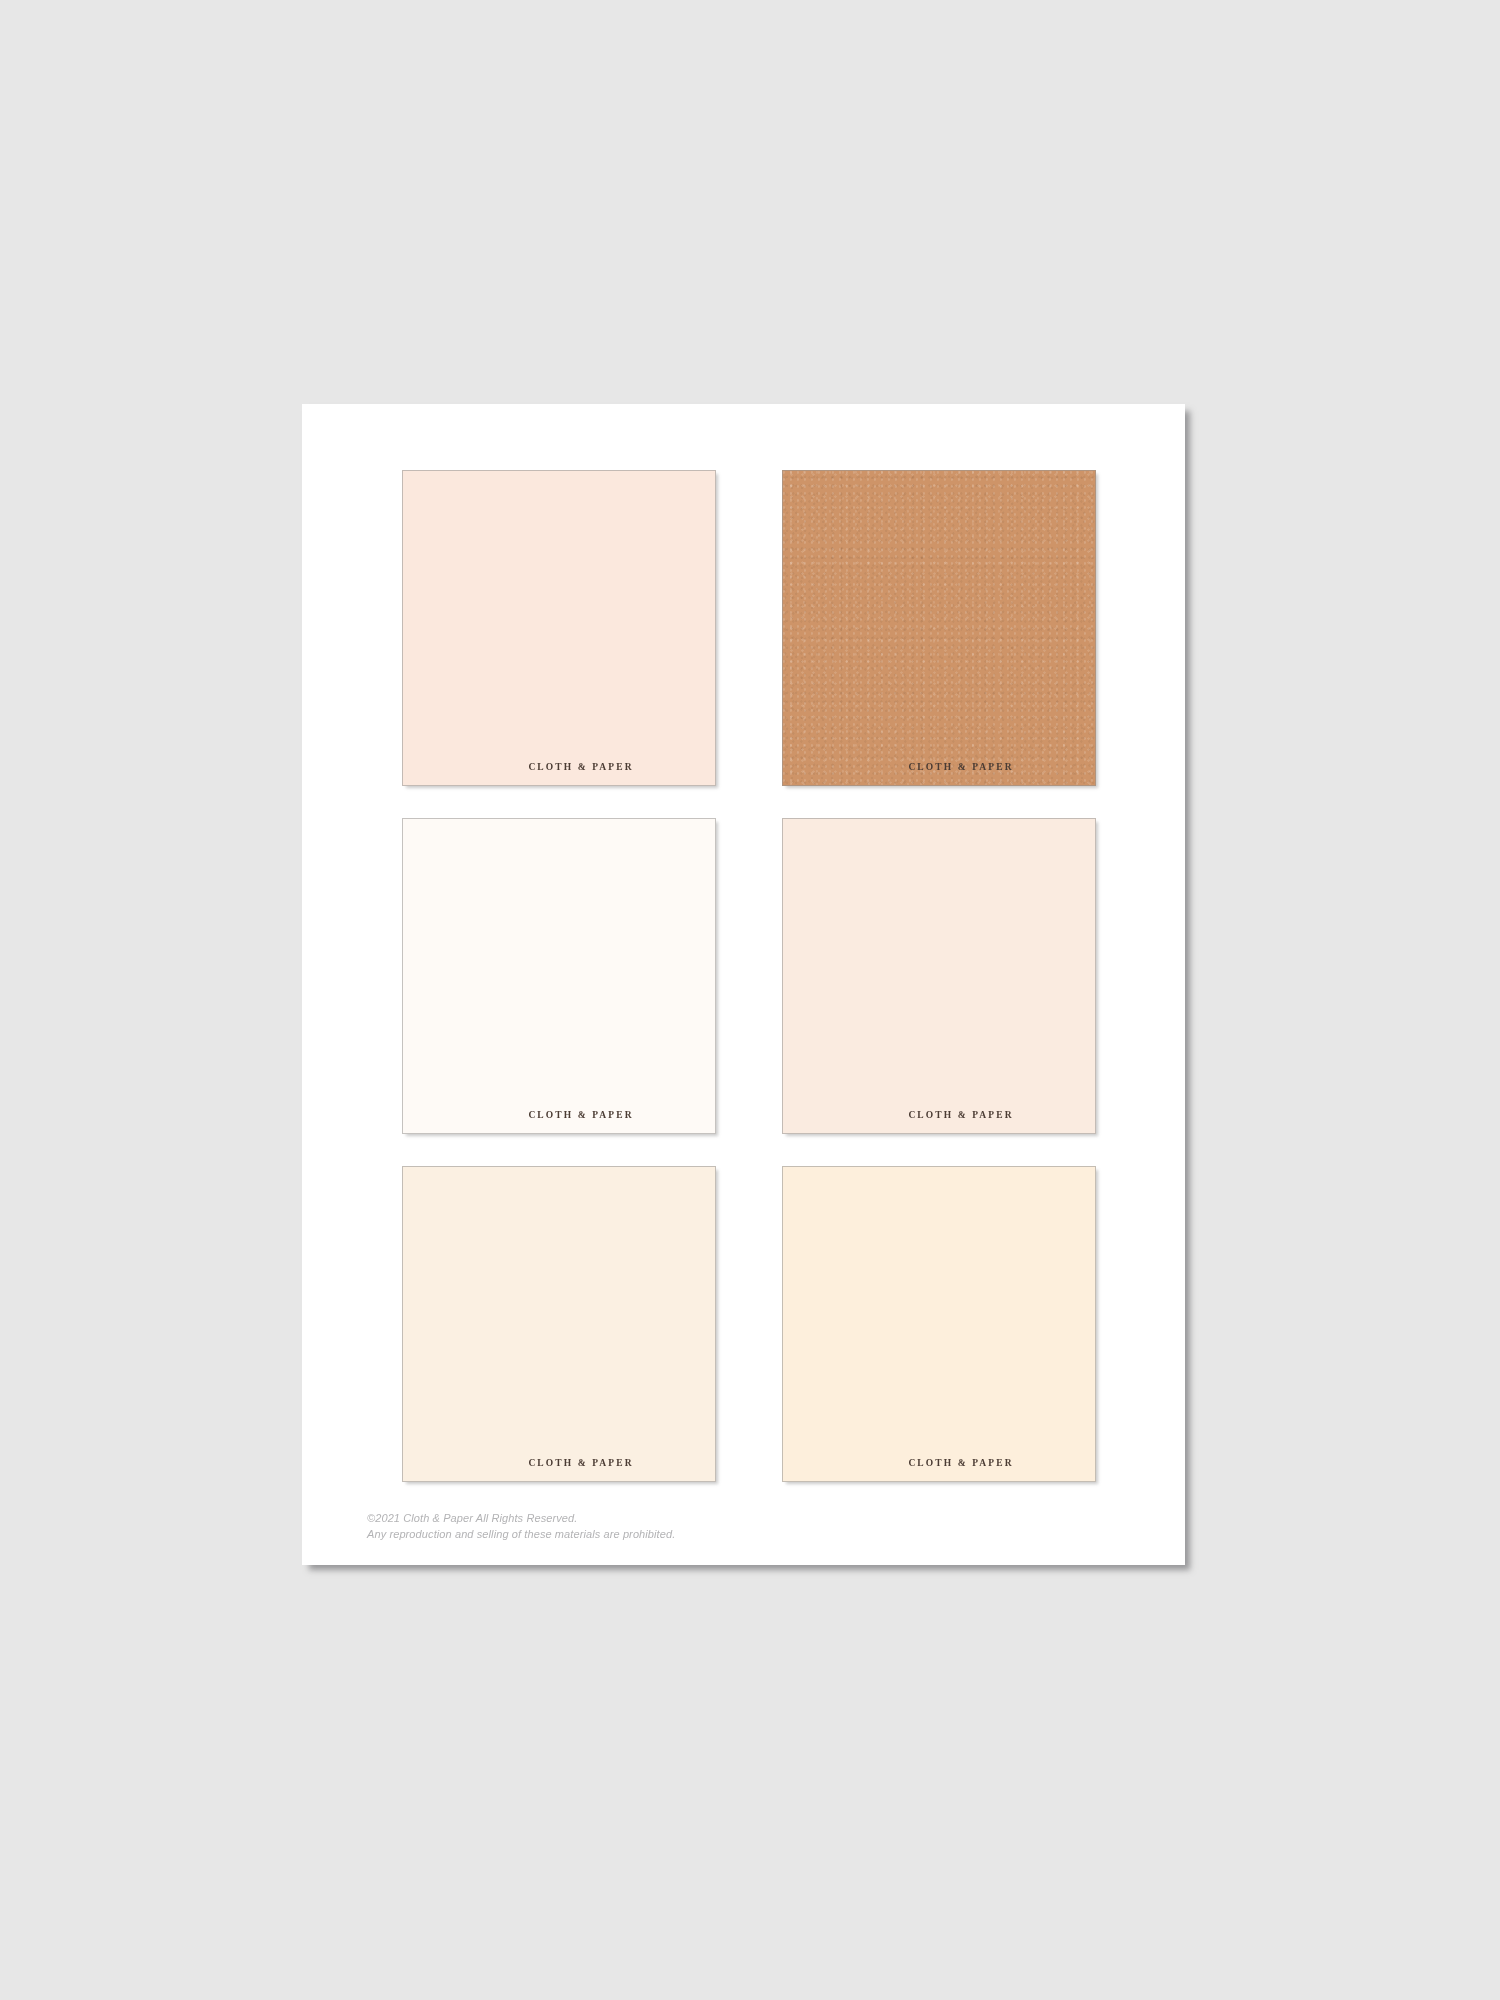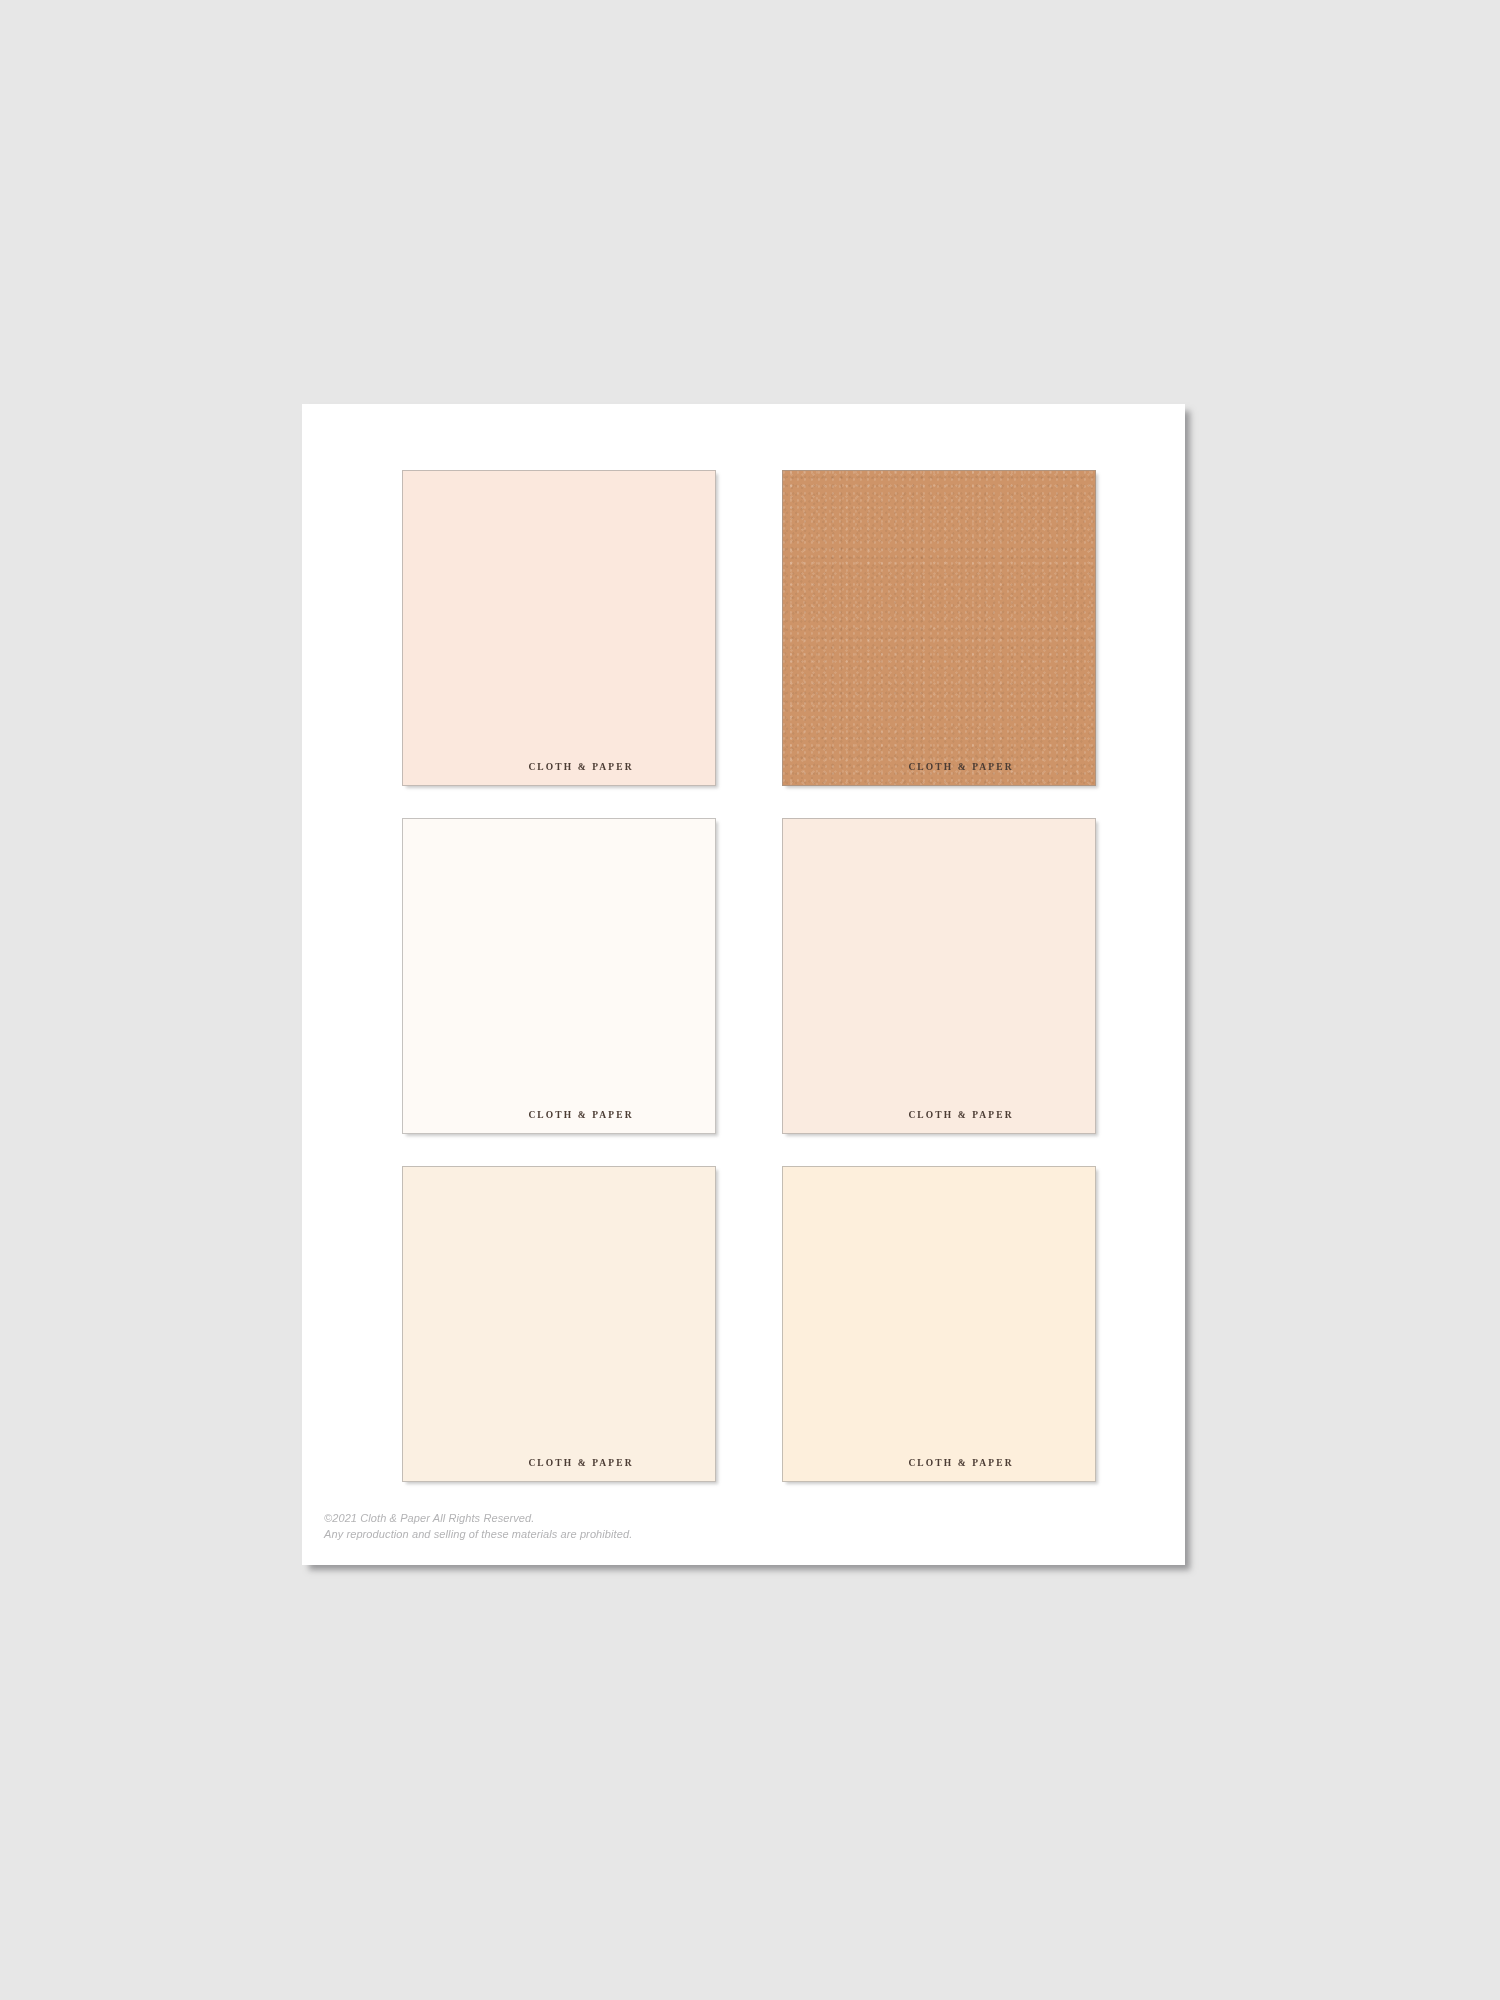--- a/index.html
+++ b/index.html
@@ -144,18 +144,18 @@
     </div>
 
     <div class="swatch-cell">
       <div class="swatch-card" style="background-color: rgb(253, 239, 220);">
         <span class="swatch-brand">CLOTH &amp; PAPER</span>
       </div>
     </div>
 
   </div>
 
-  <div id="sheet-footer" style="color: rgb(179, 179, 181);">
+  <div id="sheet-footer" style="color: rgb(179, 179, 181); margin-left: 43px;">
     <div>©2021 Cloth &amp; Paper All Rights Reserved.</div>
     <div>Any reproduction and selling of these materials are prohibited.</div>
   </div>
 
 </div>
 
 </body></html>

